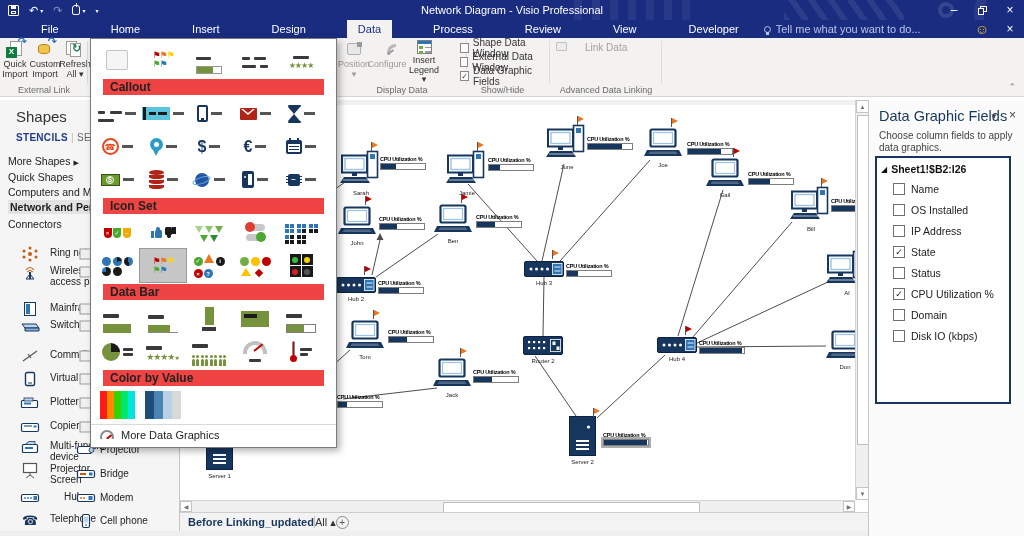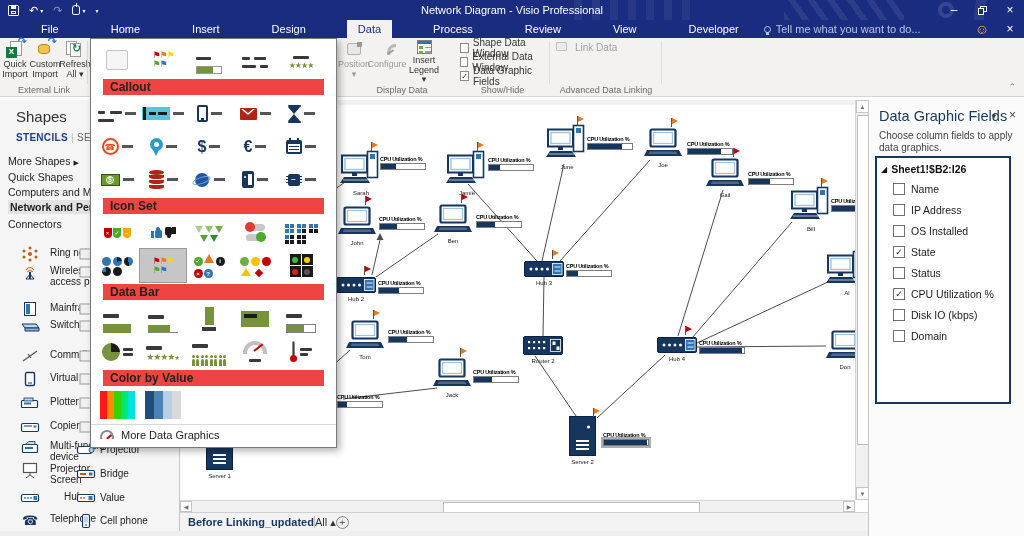--- a/index.html
+++ b/index.html
@@ -247,21 +247,21 @@
           <div class="cbrow">
             <span class="cbx">✓</span>
             <span>Data Graphic Fields</span>
           </div>
         </div>
       <div class="glabel">Show/Hide</div>
       <div class="gsep" style="right:0"></div>
     </div>
 
     <div class="rgroup" style="left:550px;width:112px">
-      <div style="position:absolute;left:6px;top:4px;display:flex;align-items:center;gap:8px;font-size:10px;color:#a0a0a0">
+      <div style="position:absolute;left:6px;top:4px;display:flex;align-items:center;gap:18px;font-size:10px;color:#a0a0a0">
         <span><i style="display:inline-block;width:11px;height:9px;border:1px solid #c0c0c0;background:#ececec;border-radius:1px"></i></span>
         <span>Link Data</span>
       </div>
       <div class="glabel">Advanced Data Linking</div>
       <div class="gsep" style="right:0"></div>
     </div>
     <div class="collapse">⌃</div>
   </div>
 
   <div class="shapes">
@@ -433,21 +433,21 @@
         </span>
         <div class="stitem-label" style="left: 100px; top: 368px;">Bridge</div>
         <span class="sticon" style="left: 76px; top: 389px;">
           <svg width="20" height="10">
             <rect x="1.5" y="1.5" width="17" height="7" rx="1.5" fill="#fff" stroke="#17365d" stroke-width="1.2"></rect>
             <circle cx="5" cy="5" r="0.9" fill="#c55a11"></circle>
             <circle cx="8" cy="5" r="0.9" fill="#c55a11"></circle>
             <rect x="12.5" y="3" width="4" height="4" fill="#2e75b6"></rect>
           </svg>
         </span>
-        <div class="stitem-label" style="left: 100px; top: 392px;">Value</div>
+        <div class="stitem-label" style="left: 100px; top: 392px;">Modem</div>
         <span class="sticon" style="left: 76px; top: 412px;">
           <svg width="10" height="16">
             <rect x="1.5" y="1.5" width="7" height="13" rx="1.5" fill="#fff" stroke="#17365d" stroke-width="1.2"></rect>
             <rect x="3" y="3.5" width="4" height="6" fill="#bcd6ee"></rect>
             <circle cx="5" cy="12" r="0.8" fill="#17365d"></circle>
           </svg>
         </span>
         <div class="stitem-label" style="left: 100px; top: 415px;">Cell phone</div>
       </div>
   </div>
@@ -1137,43 +1137,43 @@
         <span style="font-size:8px">◢</span>
         <span>Sheet1!$B2:I26</span>
       </div>
       <div id="fields">
           <div class="frow">
             <span class="fcb"></span>
             <span>Name</span>
           </div>
           <div class="frow">
             <span class="fcb"></span>
-            <span>IP Address</span>
+            <span>OS Installed</span>
           </div>
           <div class="frow">
             <span class="fcb"></span>
-            <span>OS Installed</span>
+            <span>IP Address</span>
           </div>
           <div class="frow">
             <span class="fcb">✓</span>
             <span>State</span>
           </div>
           <div class="frow">
             <span class="fcb"></span>
             <span>Status</span>
           </div>
           <div class="frow">
             <span class="fcb">✓</span>
             <span>CPU Utilization %</span>
           </div>
           <div class="frow">
             <span class="fcb"></span>
-            <span>Disk IO (kbps)</span>
+            <span>Domain</span>
           </div>
           <div class="frow">
             <span class="fcb"></span>
-            <span>Domain</span>
+            <span>Disk IO (kbps)</span>
           </div>
         </div>
     </div>
   </div>
 
 </div>
 
 </body></html>

